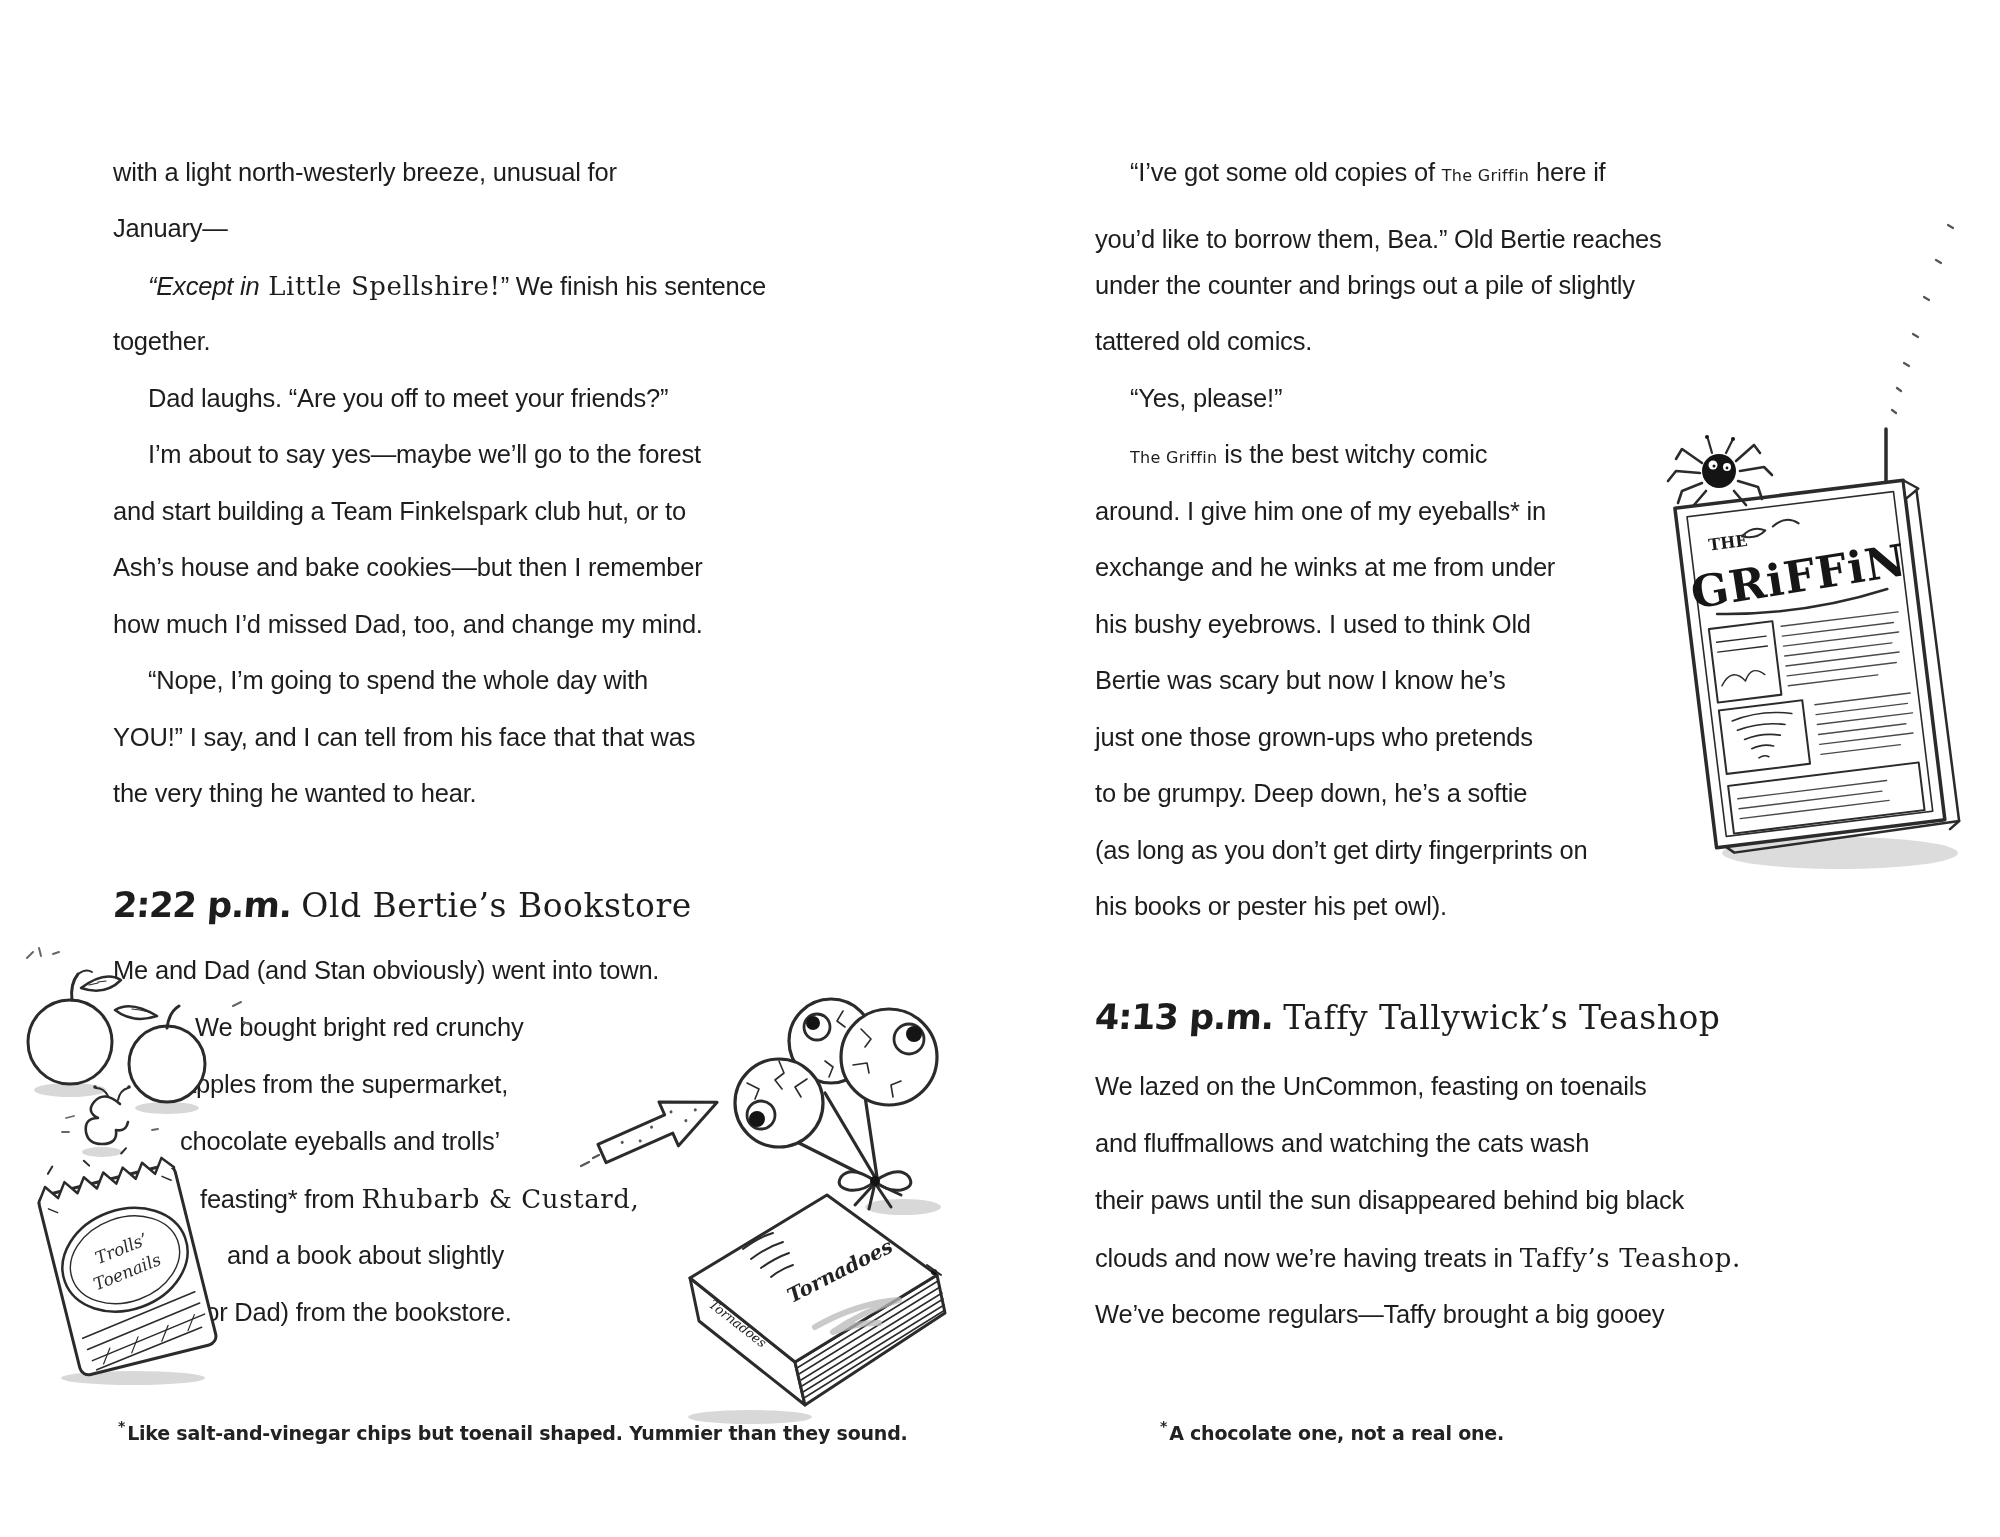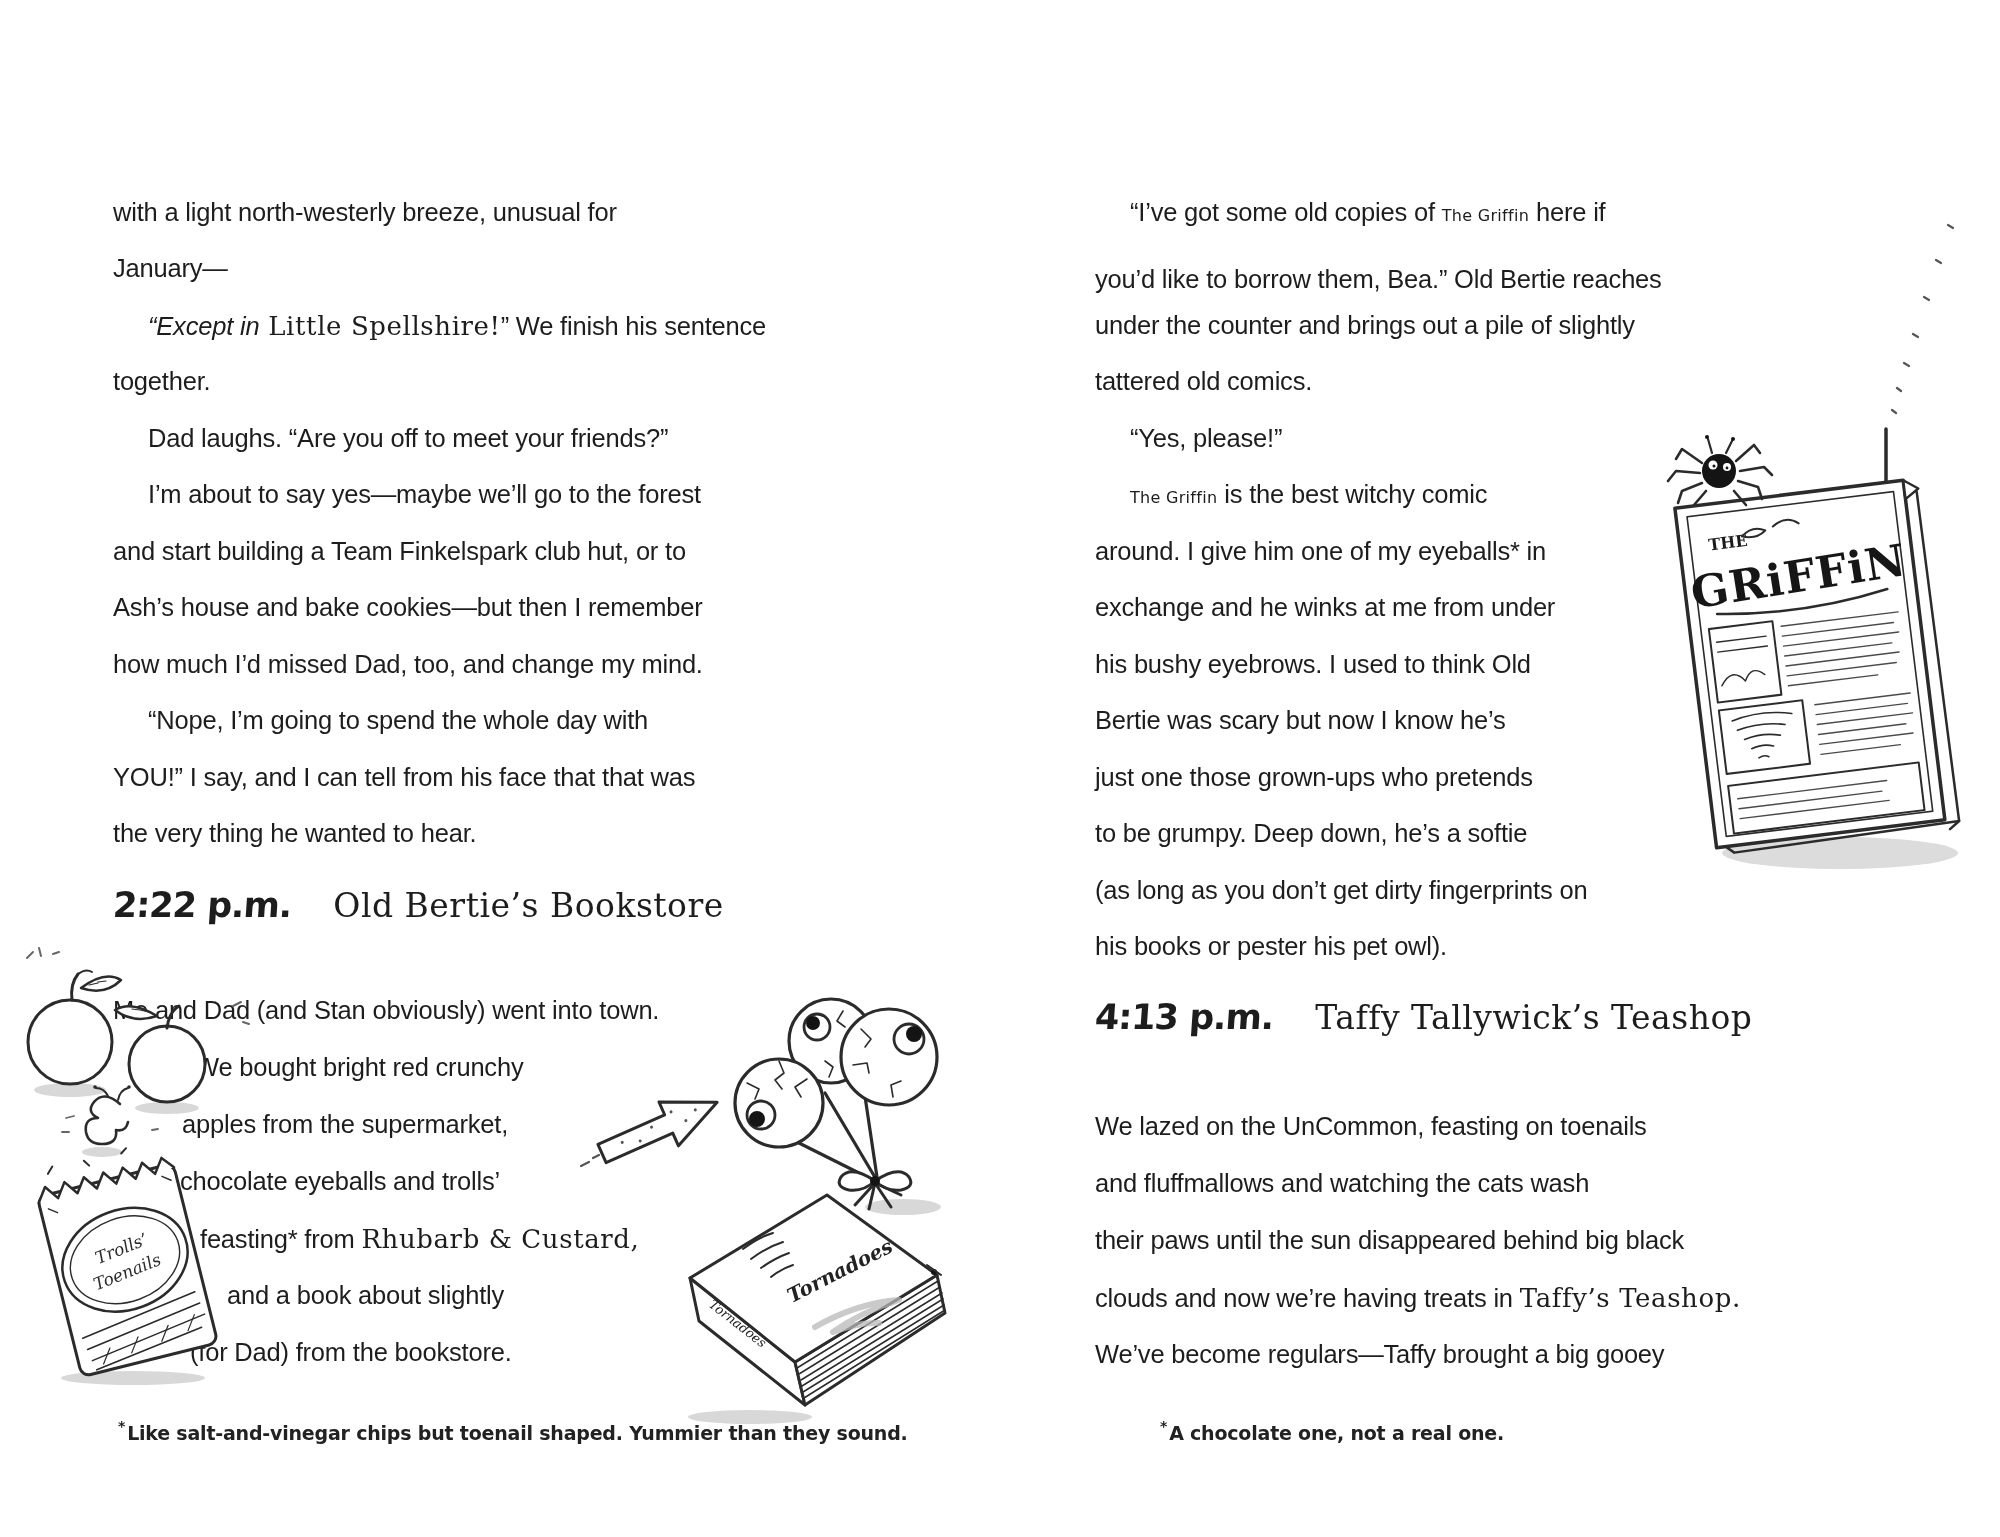--- a/index.html
+++ b/index.html
@@ -1,25 +1,25 @@
 <!DOCTYPE html>
 <html><head>
 <meta charset="utf-8">
 <style>
   html,body{margin:0;padding:0;background:#fff;}
   .spread{position:relative;width:2000px;height:1537px;background:#ffffff;overflow:hidden;
           font-family:"Liberation Sans",sans-serif;color:#1d1d1d;}
-  .ln{position:absolute;white-space:nowrap;font-size:25.5px;letter-spacing:-0.2px;line-height:1.25;margin-top:40px;}
+  .ln{position:absolute;white-space:nowrap;font-size:25.5px;letter-spacing:-0.2px;line-height:1.25;}
   .seg-em{font-style:italic;text-align:center;}
   .seg-fancy{font-family:"DejaVu Serif",serif;font-size:26px;letter-spacing:0.6px;}
   .seg-bold{font-family:"DejaVu Sans",sans-serif;font-weight:400;font-size:16px;letter-spacing:0.3px;}
   .heading{position:absolute;white-space:nowrap;}
   .h-time{font-family:"DejaVu Sans",sans-serif;font-weight:700;font-size:35px;letter-spacing:-1px;
           display:inline-block;transform:skewX(-4deg);}
-  .h-title{font-family:"DejaVu Serif",serif;font-size:33px;letter-spacing:0.5px;margin-left:42px;}
+  .h-title{font-family:"DejaVu Serif",serif;font-size:33px;letter-spacing:0.5px;margin-left:10px;}
   .fn{position:absolute;font-family:"DejaVu Sans",sans-serif;font-size:19px;font-weight:700;
       letter-spacing:-0.2px;white-space:nowrap;color:#222;}
   .fn .star{font-size:14px;vertical-align:9px;margin-right:2px;}
   svg.illo{position:absolute;overflow:visible;}
   .bag-label{font-family:"DejaVu Serif",serif;font-style:italic;font-size:17px;fill:#2b2b2b;}
   .book-title{font-family:"DejaVu Serif",serif;font-style:italic;font-weight:700;font-size:20px;fill:#222;}
   .book-spine{font-family:"DejaVu Serif",serif;font-style:italic;font-size:13px;fill:#222;}
   .comic-the{font-family:"DejaVu Serif",serif;font-weight:700;font-size:16px;fill:#1a1a1a;}
   .comic-title{font-family:"DejaVu Serif",serif;font-weight:700;font-size:44px;letter-spacing:1px;fill:#161616;}
 </style>

